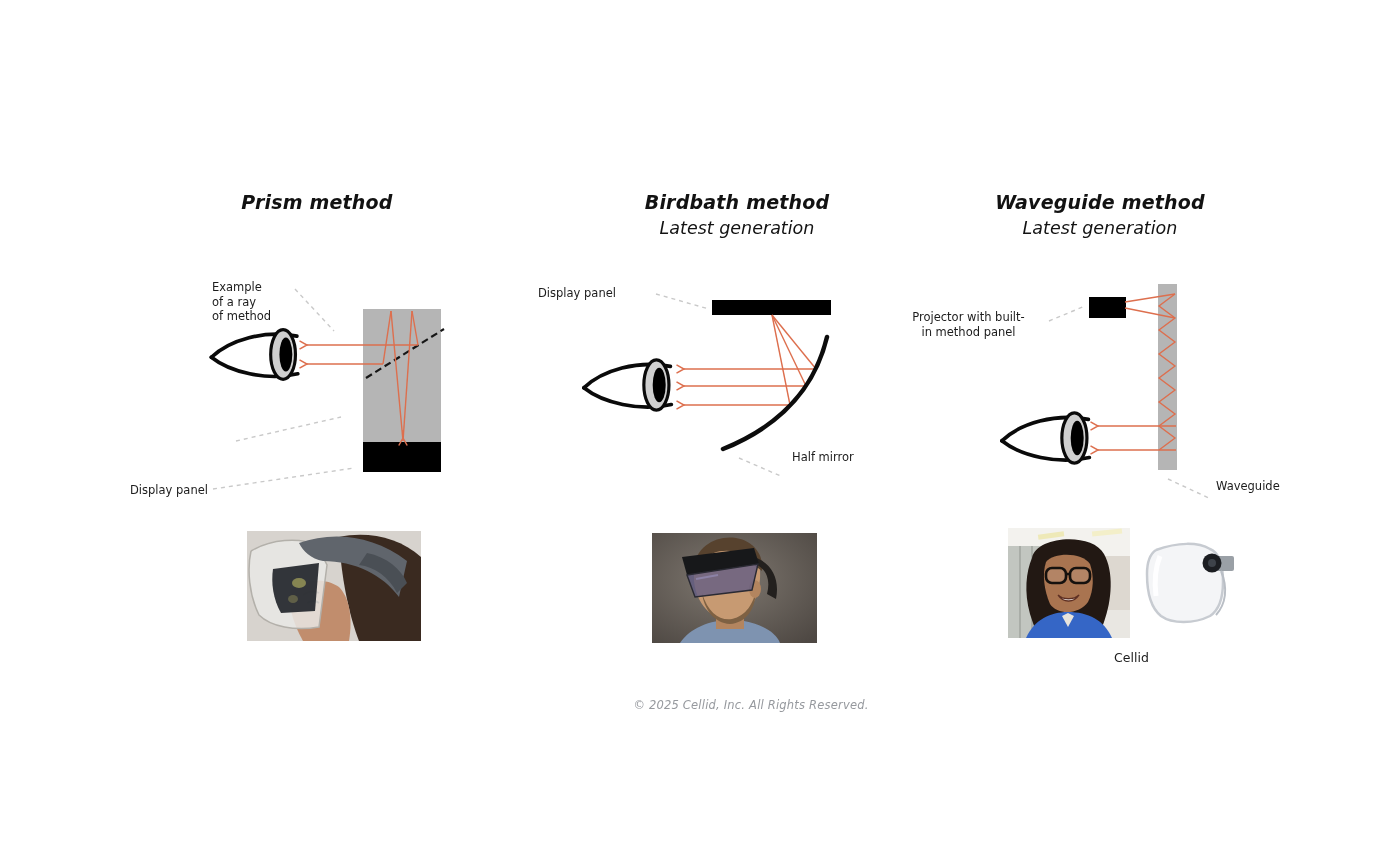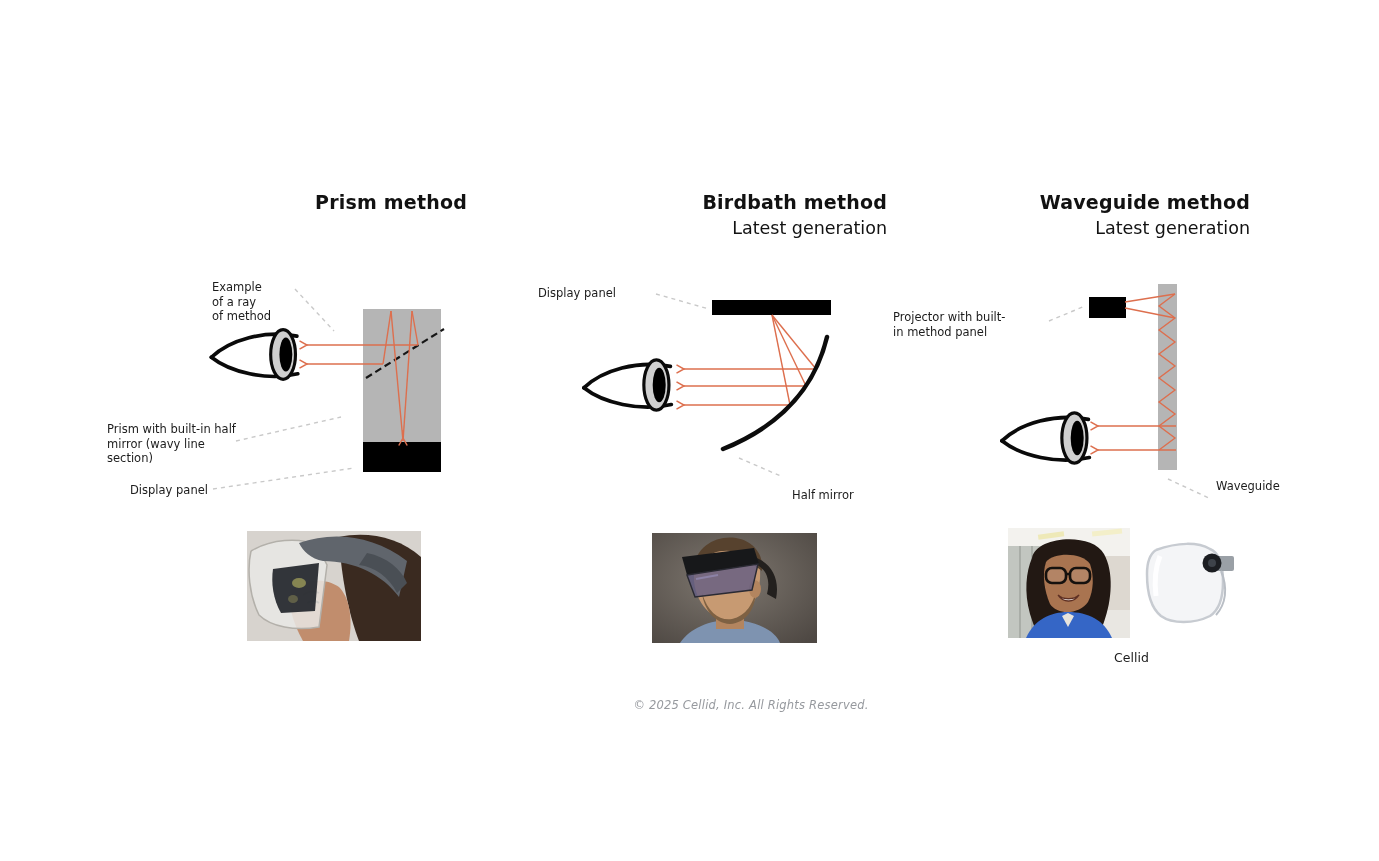--- a/index.html
+++ b/index.html
@@ -1,24 +1,24 @@
 <!DOCTYPE html>
 <html style="--ray: #dd6f4e; --prism-fill: #b5b5b5; --panel-black: #000000; --mirror-line: #161616; --leader-gray: #c9c9c9; --title-text: #121212; --label-text: #1c1c1c; --footer-text: #96999e;"><head>
 <meta charset="utf-8">
 <style>
   html,body{margin:0;padding:0;background:#ffffff;}
   .canvas{
     position:relative;width:1379px;height:861px;background:#fff;overflow:hidden;
     font-family:"DejaVu Sans","Liberation Sans",sans-serif;color:#1c1c1c;
   }
-  .col-title{position:absolute;text-align:right;color:var(--title-text,#121212);}
+  .col-title{position:absolute;text-align:center;color:var(--title-text,#121212);font-style:italic;}
   .col-title .t1{font-size:19px;font-weight:bold;line-height:26px;letter-spacing:.2px;}
   .col-title .t2{font-size:17.5px;line-height:26px;}
   .label{position:absolute;font-size:11.5px;line-height:14.6px;color:var(--label-text,#1c1c1c);}
-  .label.right{text-align:left;}
+  .label.right{text-align:center;}
   .caption{position:absolute;font-size:12.5px;color:var(--label-text,#1c1c1c);text-align:center;margin-top:8px;}
   .footer{position:absolute;font-size:11.5px;color:var(--footer-text,#96999e);text-align:center;letter-spacing:.2px;font-style:italic;}
   svg.overlay{position:absolute;left:0;top:0;}
   .photo{position:absolute;display:block;}
   
   .ray{stroke:var(--ray,#dd6f4e);stroke-width:1.4;fill:none;}
   .leader{stroke:var(--leader-gray,#c9c9c9);stroke-width:1.4;fill:none;stroke-dasharray:4 4;}
   .mirror{stroke:var(--mirror-line,#161616);stroke-width:2.2;fill:none;stroke-dasharray:7 4;}
   .arc{stroke:#0c0c0c;stroke-width:4.5;fill:none;stroke-linecap:round;}
   .glass{fill:var(--prism-fill,#b5b5b5);}
@@ -106,29 +106,24 @@
       <path class="leader" d="M1049,321 L1085,306"></path>
       <path class="leader" d="M1168,479 L1211,499"></path>
     </g>
   </svg>
 
   <div class="label" style="left:212px;top:280px">
     <div>Example</div>
     <div>of a ray</div>
     <div>of method</div>
   </div>
-  <div class="label" style="left:107px;top:422px">
-    <div>Prism with built-in half</div>
-    <div>mirror (wavy line</div>
-    <div>section)</div>
-  </div>
   <div class="label" style="left:130px;top:483px">Display panel</div>
 
   <div class="label" style="left:538px;top:286px">Display panel</div>
-  <div class="label" style="left:792px;top:488px">Half mirror</div>
+  <div class="label" style="left:792px;top:450px">Half mirror</div>
 
   <div class="label right" style="left:893px;top:310px;width:151px">
     <div>Projector with built-</div>
     <div>in method panel</div>
   </div>
   <div class="label" style="left:1216px;top:479px">Waveguide</div>
 
   <svg class="photo" style="left:247px;top:531px" width="174" height="110" viewBox="0 0 174 110">
     <rect width="174" height="110" fill="#d7d3ce"></rect>
     <path d="M92,6 C120,0 152,6 174,26 L174,110 L112,110 C102,84 94,46 92,6" fill="#3a2a20"></path>

